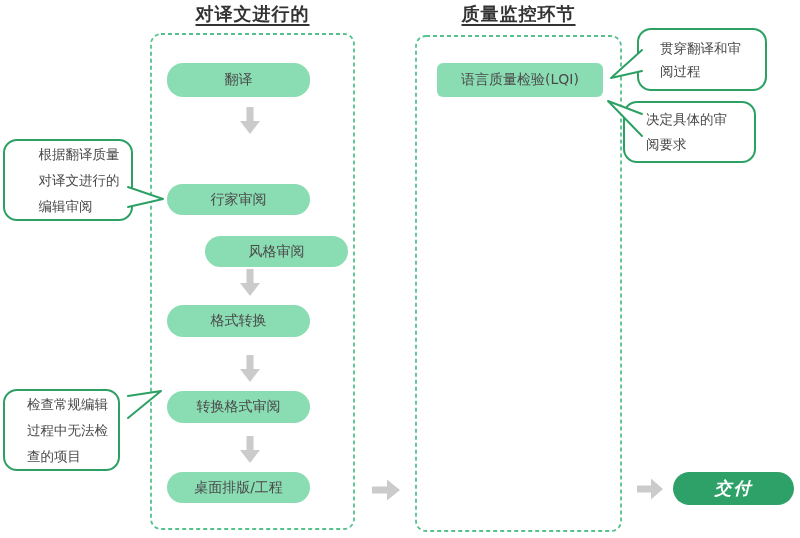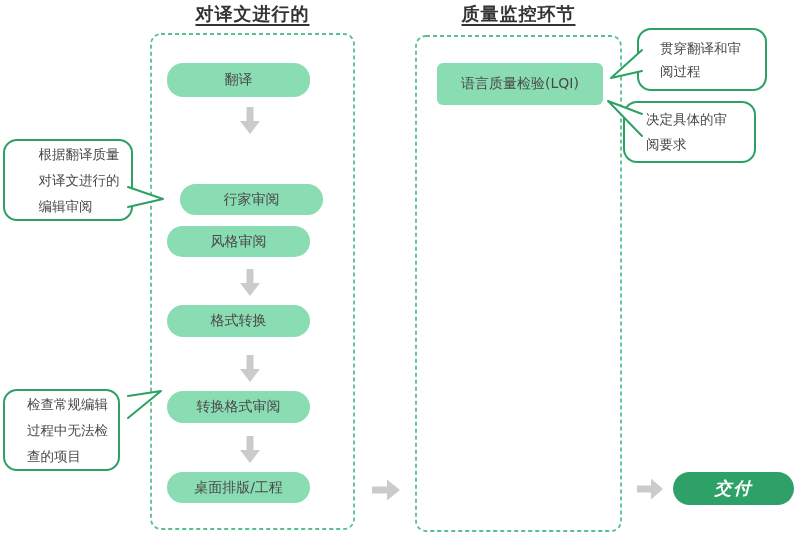--- a/index.html
+++ b/index.html
@@ -19,28 +19,28 @@
   #title-left{left:150px;width:205px;}
   #title-right{left:415px;width:207px;}
 
   .step{
     position:absolute;left:167px;width:143px;height:32px;background:#8adcb3;border-radius:16px;
     display:flex;align-items:center;justify-content:center;
     font-size:14px;color:#4a4a4a;z-index:1;box-sizing:border-box;
   }
   #step-0{top:63px;height:34px;}
   #step-1{top:143px;height:30px;}
-  #step-2{top:184px;height:31px;margin-left:13px;}
-  #step-3{top:226px;height:31px;}
+  #step-2{top:184px;height:31px;}
+  #step-3{top:236px;height:31px;margin-left:38px;}
   #step-4{top:305px;}
   #step-5{top:391px;}
   #step-6{top:472px;height:31px;}
 
   #lqi-box{
-    position:absolute;left:437px;top:63px;width:166px;height:42px;background:#8adcb3;border-radius:6px;
+    position:absolute;left:437px;top:63px;width:166px;height:34px;background:#8adcb3;border-radius:6px;
     display:flex;align-items:center;justify-content:center;font-size:14px;color:#4a4a4a;z-index:1;
   }
 
   #deliver-btn{
     position:absolute;left:673px;top:472px;width:121px;height:33px;background:#2ea169;border-radius:17px;
     display:flex;align-items:center;justify-content:center;
     color:#ffffff;font-size:17px;font-weight:bold;letter-spacing:2px;z-index:1;font-style:italic;
   }
 
   .bubble{

